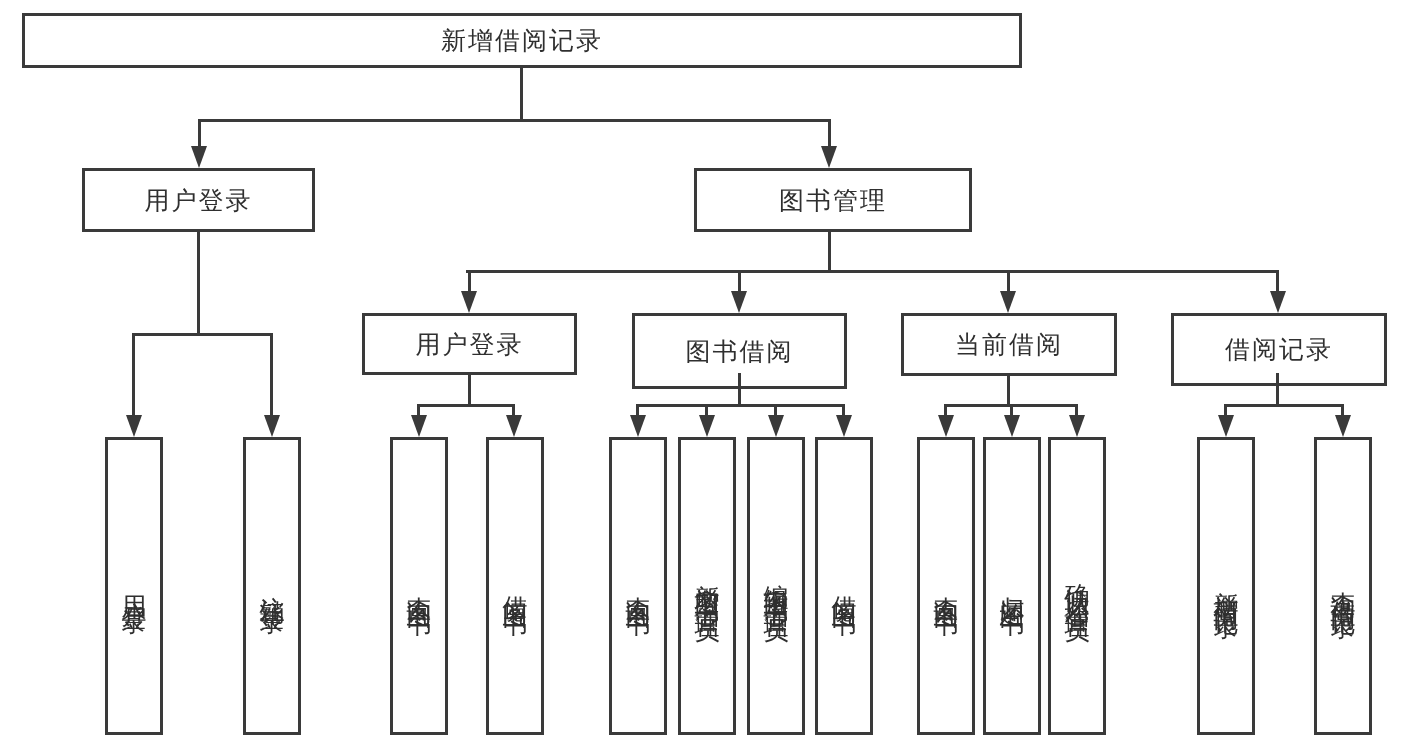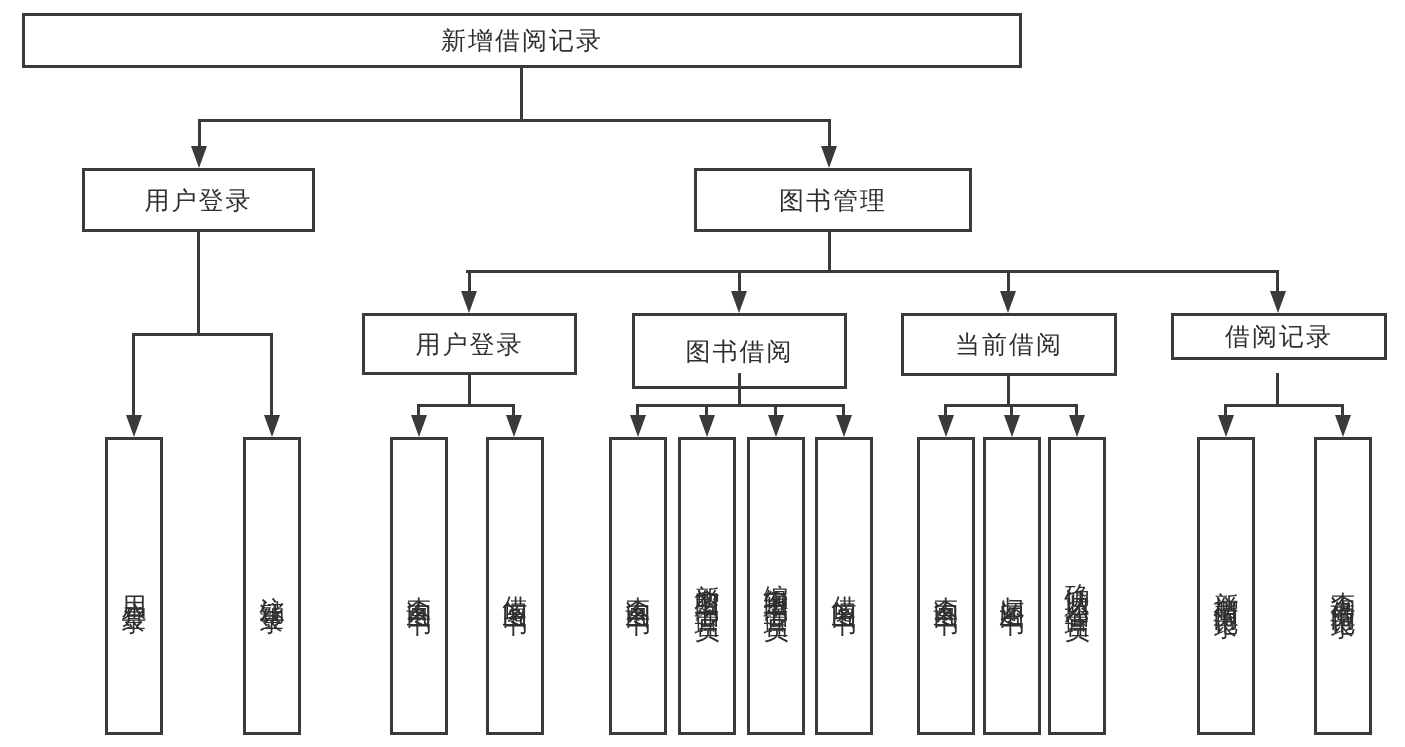--- a/index.html
+++ b/index.html
@@ -98,21 +98,21 @@
 
   <div class="box" style="left:362px;top:313px;width:215px;height:62px">
     <span class="lbl">用户登录</span>
   </div>
   <div class="box" style="left:632px;top:313px;width:215px;height:76px">
     <span class="lbl">图书借阅</span>
   </div>
   <div class="box" style="left:901px;top:313px;width:216px;height:63px">
     <span class="lbl">当前借阅</span>
   </div>
-  <div class="box" style="left:1171px;top:313px;width:216px;height:47px">
+  <div class="box" style="left:1171px;top:313px;width:216px;height:73px">
     <span class="lbl">借阅记录</span>
   </div>
 
   <div class="cl vert" style="left:468px;top:373px;height:34px"></div>
   <div class="cl horz" style="left:417px;top:404px;width:98px"></div>
   <div class="cl vert" style="left:417px;top:404px;height:13px"></div>
   <div class="ah" style="left:411px;top:415px"></div>
   <div class="cl vert" style="left:512px;top:404px;height:13px"></div>
   <div class="ah" style="left:506px;top:415px"></div>
 

